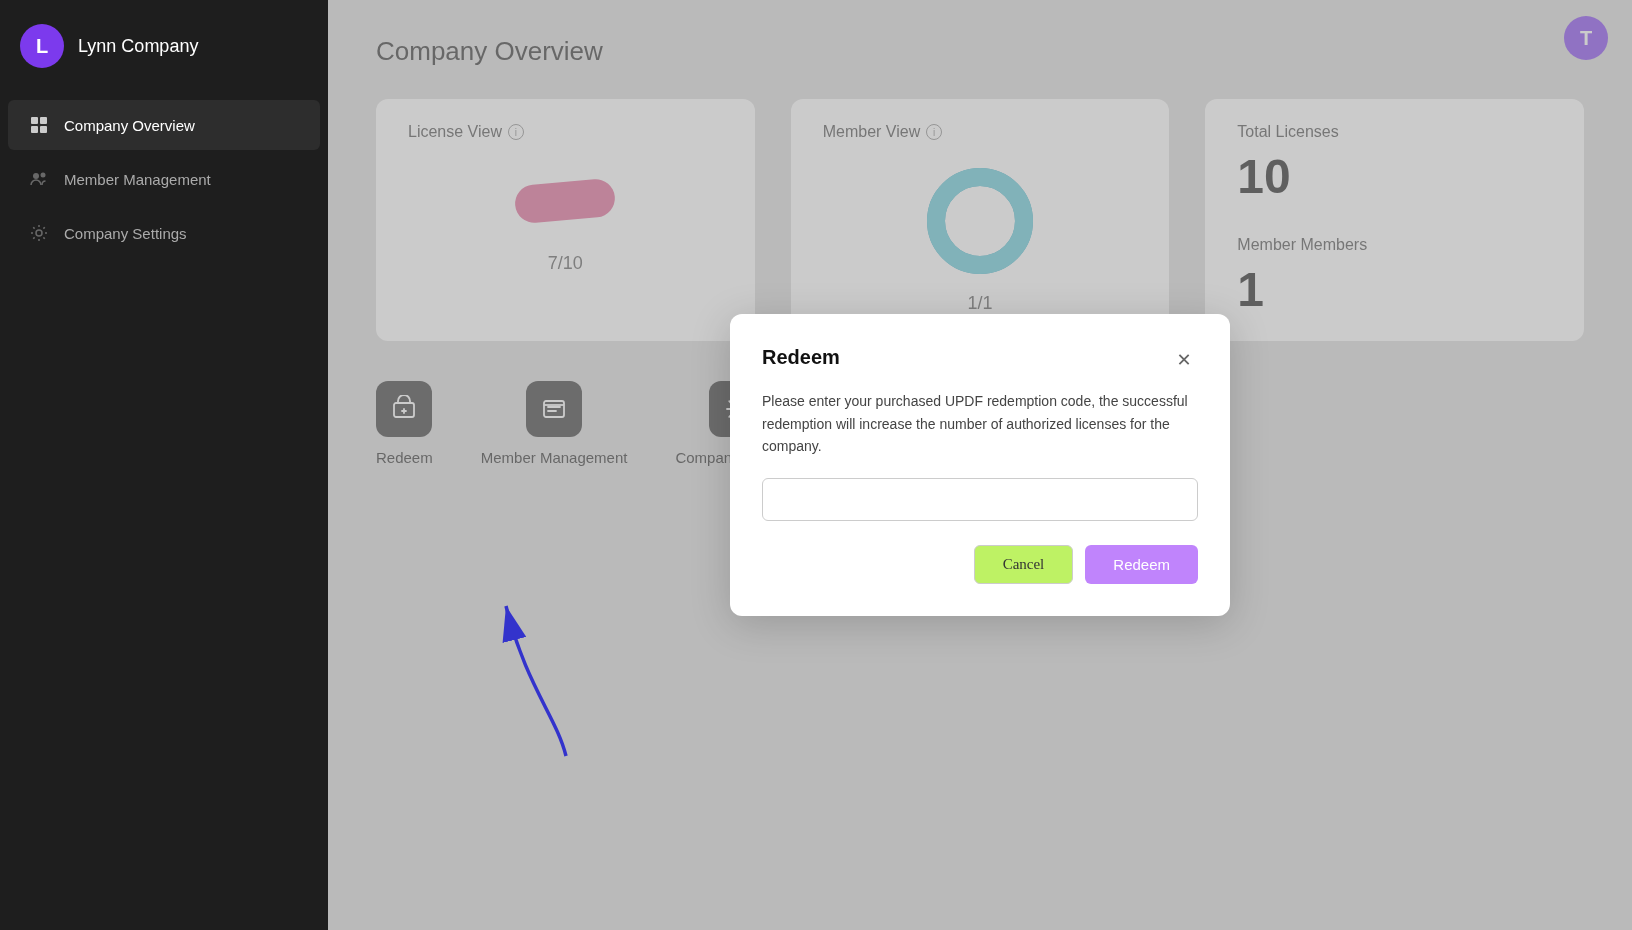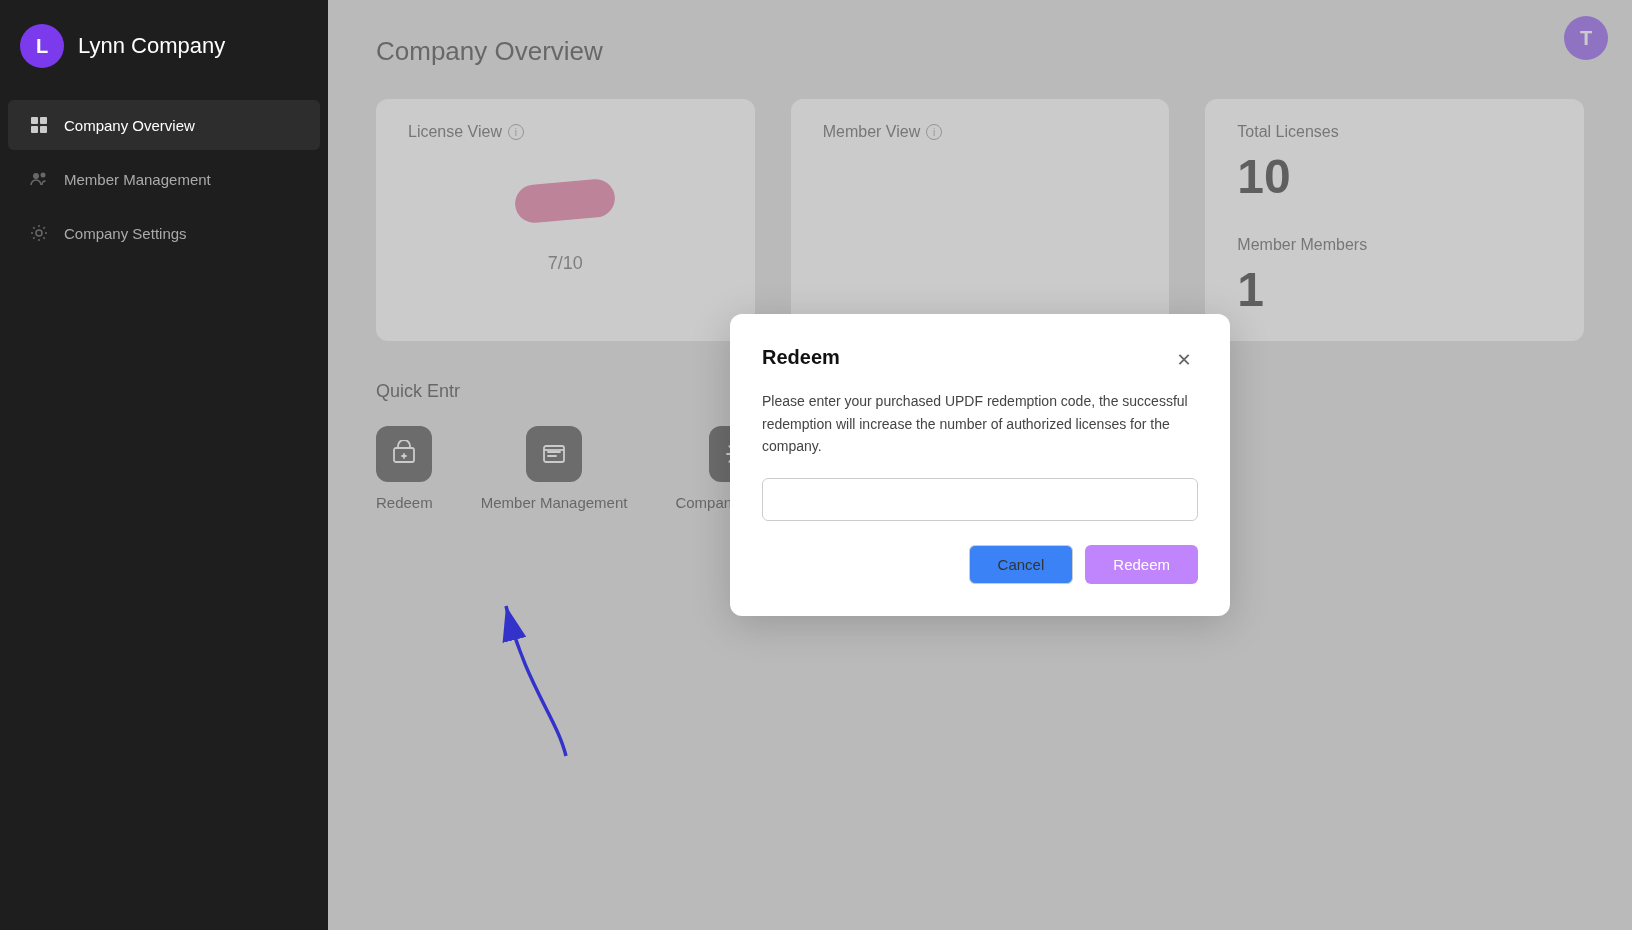--- a/index.html
+++ b/index.html
@@ -21,21 +21,21 @@
       gap: 14px;
     }
     .sidebar-logo {
       width: 44px; height: 44px;
       border-radius: 50%;
       background: #7c3aed;
       display: flex; align-items: center; justify-content: center;
       color: white; font-size: 20px; font-weight: 600;
     }
     .sidebar-company-name {
-      color: white; font-size: 22px; font-weight: 500;
+      color: white; font-size: 18px; font-weight: 500;
     }
     .sidebar-nav {
       display: flex; flex-direction: column; gap: 4px; padding: 8px 0;
     }
     .nav-item {
       display: flex; align-items: center; gap: 14px;
       padding: 14px 20px;
       color: #aaa;
       font-size: 15px;
       cursor: pointer;
@@ -219,24 +219,25 @@
       outline: none;
       margin-bottom: 24px;
     }
     .modal-actions {
       display: flex; justify-content: flex-end; gap: 12px;
     }
     .btn-cancel {
       padding: 10px 28px;
       border: 1.5px solid #ccc;
       border-radius: 6px;
-      background: #3b82f6;
+      background: #bef264;
       font-size: 15px;
       cursor: pointer;
       color: #333;
+      font-family: Liberation Serif, serif;
     }
     .btn-redeem {
       padding: 10px 28px;
       border-radius: 6px;
       background: #c084fc;
       border: none;
       font-size: 15px;
       cursor: pointer;
       color: white;
       font-weight: 500;
@@ -327,36 +328,43 @@
           <div class="license-pill"></div>
         </div>
         <div class="donut-label" style="text-align:center; margin-top:12px;">7/10</div>
       </div>
 
       <div class="card">
         <div class="card-title">
           <span>Member View</span>
           <span class="info-icon">i</span>
         </div>
+        <div class="donut-container">
+
+          <svg class="donut-svg" viewBox="0 0 120 120">
+            <circle cx="60" cy="60" r="44" fill="none" stroke="#2b9cb8" stroke-width="18"></circle>
+            <circle cx="60" cy="60" r="44" fill="none" stroke="#5bc8d8" stroke-width="18" stroke-dasharray="276.46" stroke-dashoffset="0" transform="rotate(-90 60 60)"></circle>
+          </svg>
+          <div class="donut-label">1/1</div>
+        </div>
       </div>
 
       <div class="card stats-card">
         <div class="stat-block">
           <div class="stat-label">Total Licenses</div>
           <div class="stat-value">10</div>
         </div>
         <div class="stat-block">
           <div class="stat-label">Member Members</div>
           <div class="stat-value">1</div>
         </div>
       </div>
     </div>
 
     <div class="quick-entry-section">
-      <div class="quick-entry-title">Quick Entr</div>
       <div class="quick-entry-grid">
 
         <div class="quick-entry-item">
           <div class="quick-entry-icon">
             <svg width="28" height="28" viewBox="0 0 28 28" fill="none">
               <rect x="4" y="8" width="20" height="14" rx="2" stroke="white" stroke-width="1.8" fill="none"></rect>
               <path d="M8 8V6a6 6 0 0112 0v2" stroke="white" stroke-width="1.8" fill="none"></path>
               <path d="M14 14v4M12 16h4" stroke="white" stroke-width="1.8" stroke-linecap="round"></path>
             </svg>
           </div>

